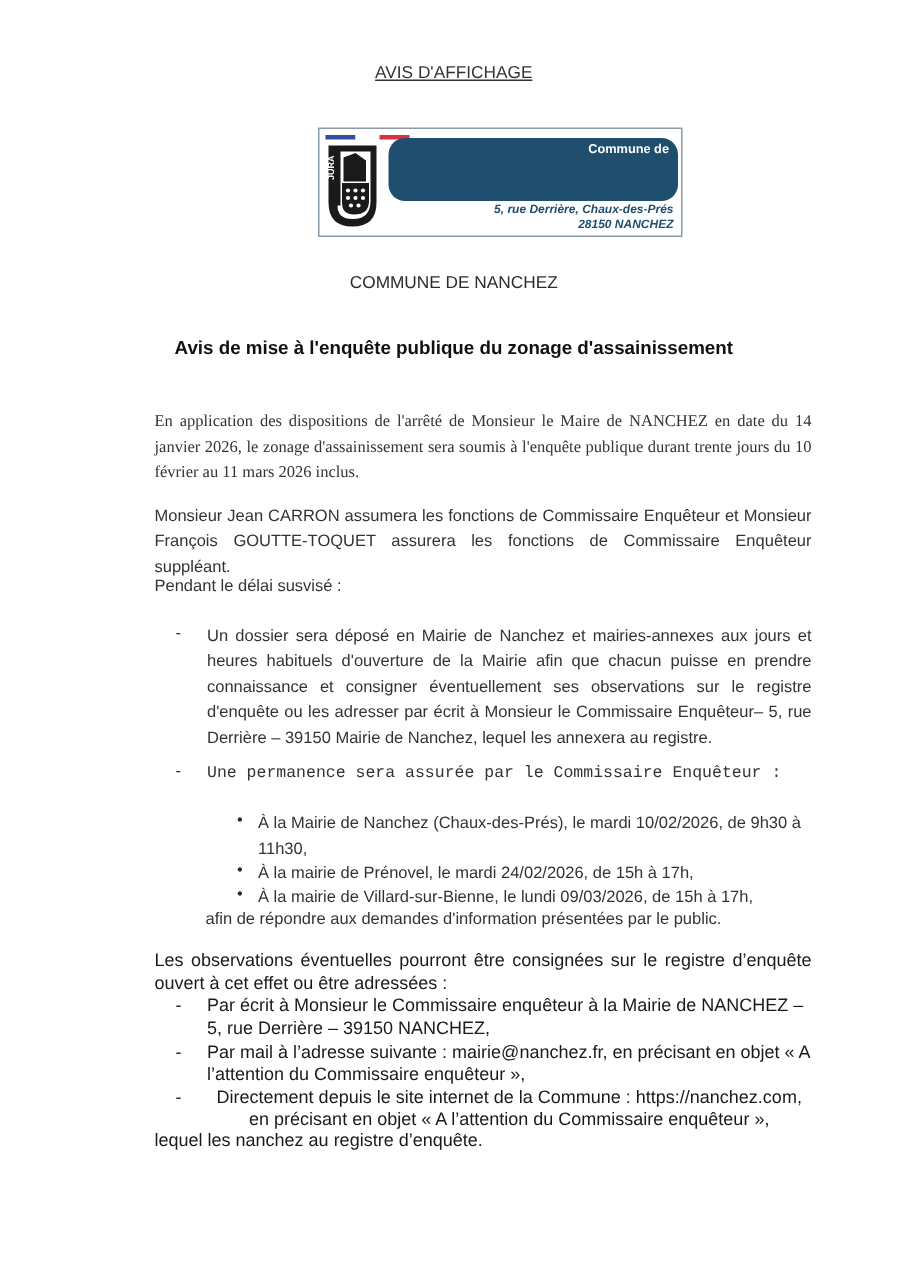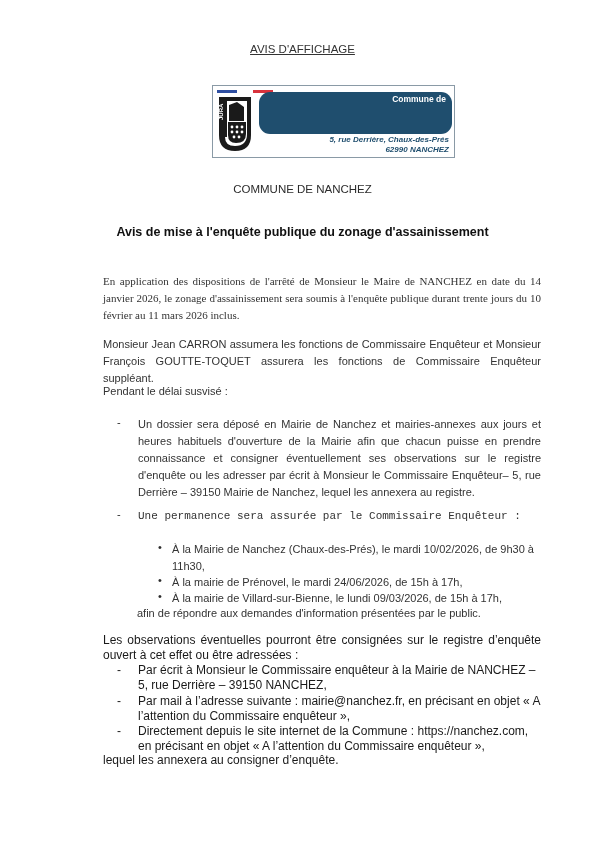--- a/index.html
+++ b/index.html
@@ -49,47 +49,47 @@
       <circle cx="25" cy="37" r="1.4" fill="#fff"></circle>
     <circle cx="17" cy="42" r="1.4" fill="#fff"></circle>
       <circle cx="22" cy="42" r="1.4" fill="#fff"></circle>
     <text x="5.5" y="25" fill="#fff" font-size="6" font-weight="bold" font-family="Liberation Sans, sans-serif" transform="rotate(-90 5.5 25)">JURA</text>
   </svg>
   <div class="banner">
     <span class="commune">Commune de</span>
   </div>
   <div class="addr">
     <div>5, rue Derrière, Chaux-des-Prés</div>
-    <div>62990 NANCHEZ</div>
+    <div>28150 NANCHEZ</div>
   </div>
 </div>
 
 <div class="abs t-commune">COMMUNE DE NANCHEZ</div>
 <div class="abs t-title">Avis de mise à l'enquête publique du zonage d'assainissement</div>
 
 <div class="abs para" style="top:273px;font-family:Liberation Serif, serif;">En application des dispositions de l'arrêté de Monsieur le Maire de NANCHEZ en date du 14 janvier 2026, le zonage d'assainissement sera soumis à l'enquête publique durant trente jours du 10 février au 11 mars 2026 inclus.</div>
 <div class="abs para" style="top:336px;">Monsieur Jean CARRON assumera les fonctions de Commissaire Enquêteur et Monsieur François GOUTTE-TOQUET assurera les fonctions de Commissaire Enquêteur suppléant.</div>
 <div class="abs para" style="top:383px;">Pendant le délai susvisé :</div>
 
 <span class="dash" style="top:416px;">-</span>
 <div class="abs indent" style="top:416px;">Un dossier sera déposé en Mairie de Nanchez et mairies-annexes aux jours et heures habituels d'ouverture de la Mairie afin que chacun puisse en prendre connaissance et consigner éventuellement ses observations sur le registre d'enquête ou les adresser par écrit à Monsieur le Commissaire Enquêteur– 5, rue Derrière – 39150 Mairie de Nanchez, lequel les annexera au registre.</div>
 
 <span class="dash" style="top:508px;">-</span>
 <div class="abs indent" style="top:508px;font-family:Liberation Mono, monospace;">Une permanence sera assurée par le Commissaire Enquêteur :</div>
 
 <span class="abs bul" style="top:541px;">•</span>
 <div class="abs bultext" style="top:541px;">À la Mairie de Nanchez (Chaux-des-Prés), le mardi 10/02/2026, de 9h30 à 11h30,</div>
 <span class="abs bul" style="top:574px;">•</span>
-<div class="abs bultext" style="top:574px;">À la mairie de Prénovel, le mardi 24/06/2026, de 15h à 17h,</div>
+<div class="abs bultext" style="top:574px;">À la mairie de Prénovel, le mardi 24/02/2026, de 15h à 17h,</div>
 <span class="abs bul" style="top:590px;">•</span>
 <div class="abs bultext" style="top:590px;">À la mairie de Villard-sur-Bienne, le lundi 09/03/2026, de 15h à 17h,</div>
 <div class="abs" style="left:137px; top:605px; font-size:11px; line-height:17px; color:#333;">afin de répondre aux demandes d'information présentées par le public.</div>
 
 <div class="abs big" style="top:633px;">Les observations éventuelles pourront être consignées sur le registre d’enquête ouvert à cet effet ou être adressées :</div>
 
 <span class="dash bigdash" style="top:663px;">-</span>
 <div class="abs bigind" style="top:663px;">Par écrit à Monsieur le Commissaire enquêteur à la Mairie de NANCHEZ – 5, rue Derrière – 39150 NANCHEZ,</div>
 <span class="dash bigdash" style="top:694px;">-</span>
 <div class="abs bigind" style="top:694px;">Par mail à l’adresse suivante : mairie@nanchez.fr, en précisant en objet « A l’attention du Commissaire enquêteur »,</div>
 <span class="dash bigdash" style="top:724px;">-</span>
-<div class="abs bigind" style="top:724px;">Directement depuis le site internet de la Commune : https://nanchez.com, en précisant en objet « A l’attention du Commissaire enquêteur »,</div>
+<div class="abs bigind" style="top:724px;text-align:center;">Directement depuis le site internet de la Commune : https://nanchez.com, en précisant en objet « A l’attention du Commissaire enquêteur »,</div>
 
-<div class="abs big" style="top:753px;">lequel les annexera au consigner d’enquête.</div>
+<div class="abs big" style="top:753px;">lequel les nanchez au registre d’enquête.</div>
 
 </body></html>

